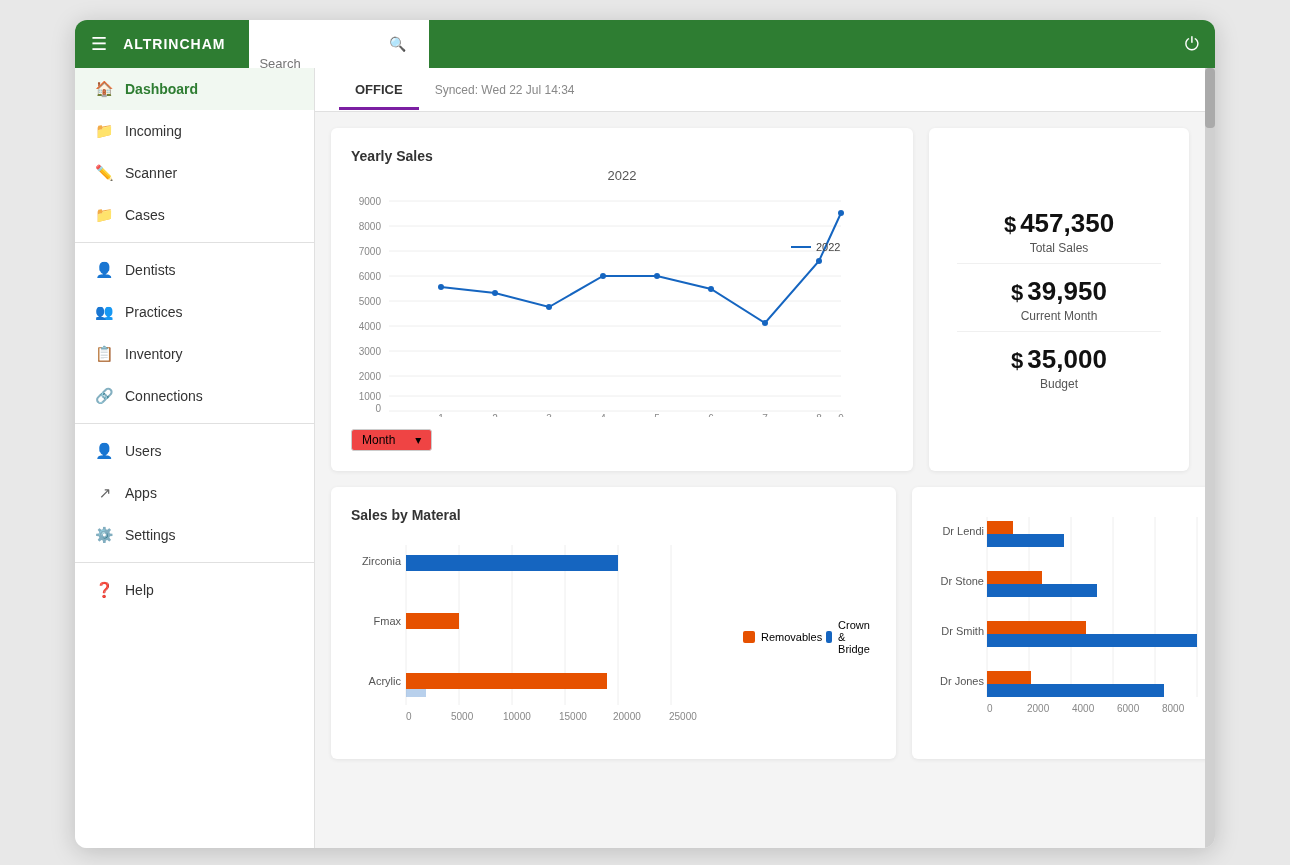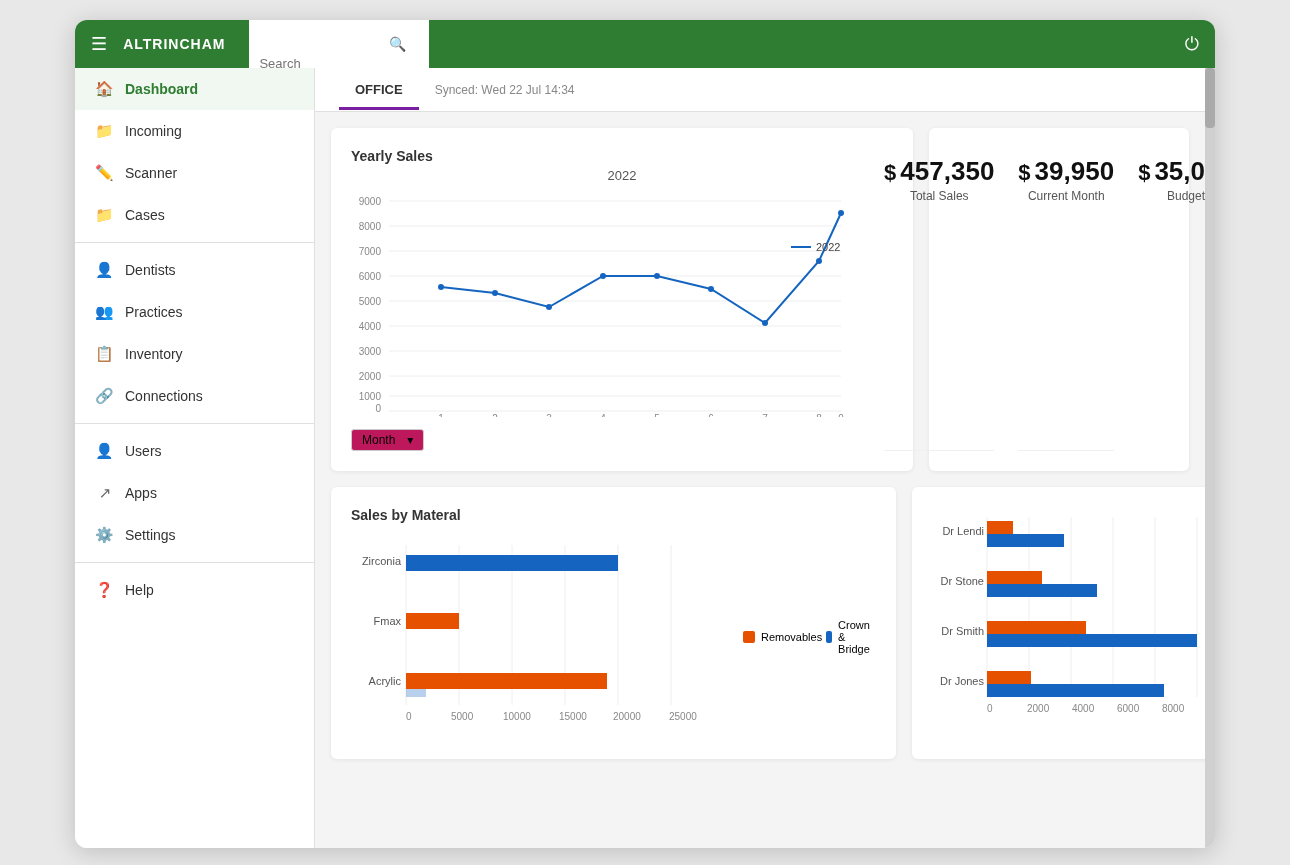--- a/index.html
+++ b/index.html
@@ -176,23 +176,23 @@
     }
 
     
     .stats-panel {
       background: white;
       border-radius: 6px;
       padding: 20px 28px;
       width: 260px;
       box-shadow: 0 1px 4px rgba(0,0,0,0.07);
       display: flex;
-      flex-direction: row;
+      flex-direction: column;
       justify-content: center;
-      gap: 24px;
+      gap: 4px;
     }
     .stat-item {
       text-align: center;
       padding: 8px 0;
       border-bottom: 1px solid #f0f0f0;
     }
     .stat-item:last-child { border-bottom: none; }
     .stat-value {
       font-size: 26px;
       font-weight: bold;
@@ -240,23 +240,23 @@
       text-align: center;
       font-size: 13px;
       color: #555;
       margin-bottom: 4px;
     }
 
     
     .month-btn {
       display: inline-flex;
       align-items: center;
-      gap: 12px;
+      gap: 20px;
       border: 1px solid #ccc;
-      background: #be185d;
+      background: #ef4444;
       padding: 3px 10px;
       font-size: 12px;
       border-radius: 3px;
       cursor: pointer;
       margin-top: 8px;
     }
 
     
     .bar-legend {
       display: flex;

